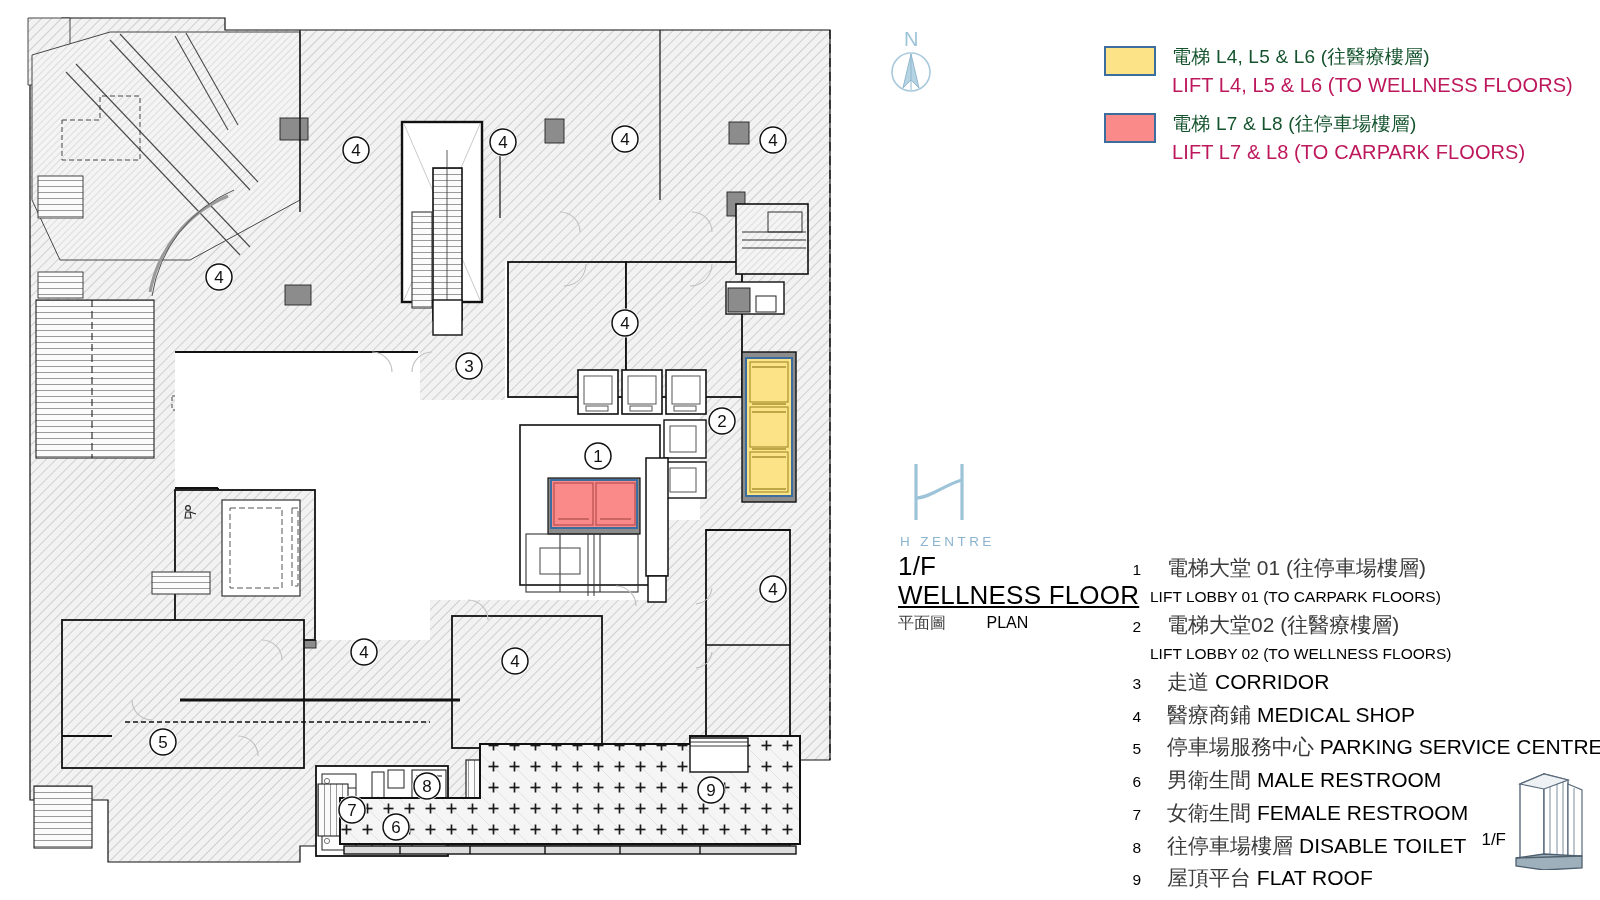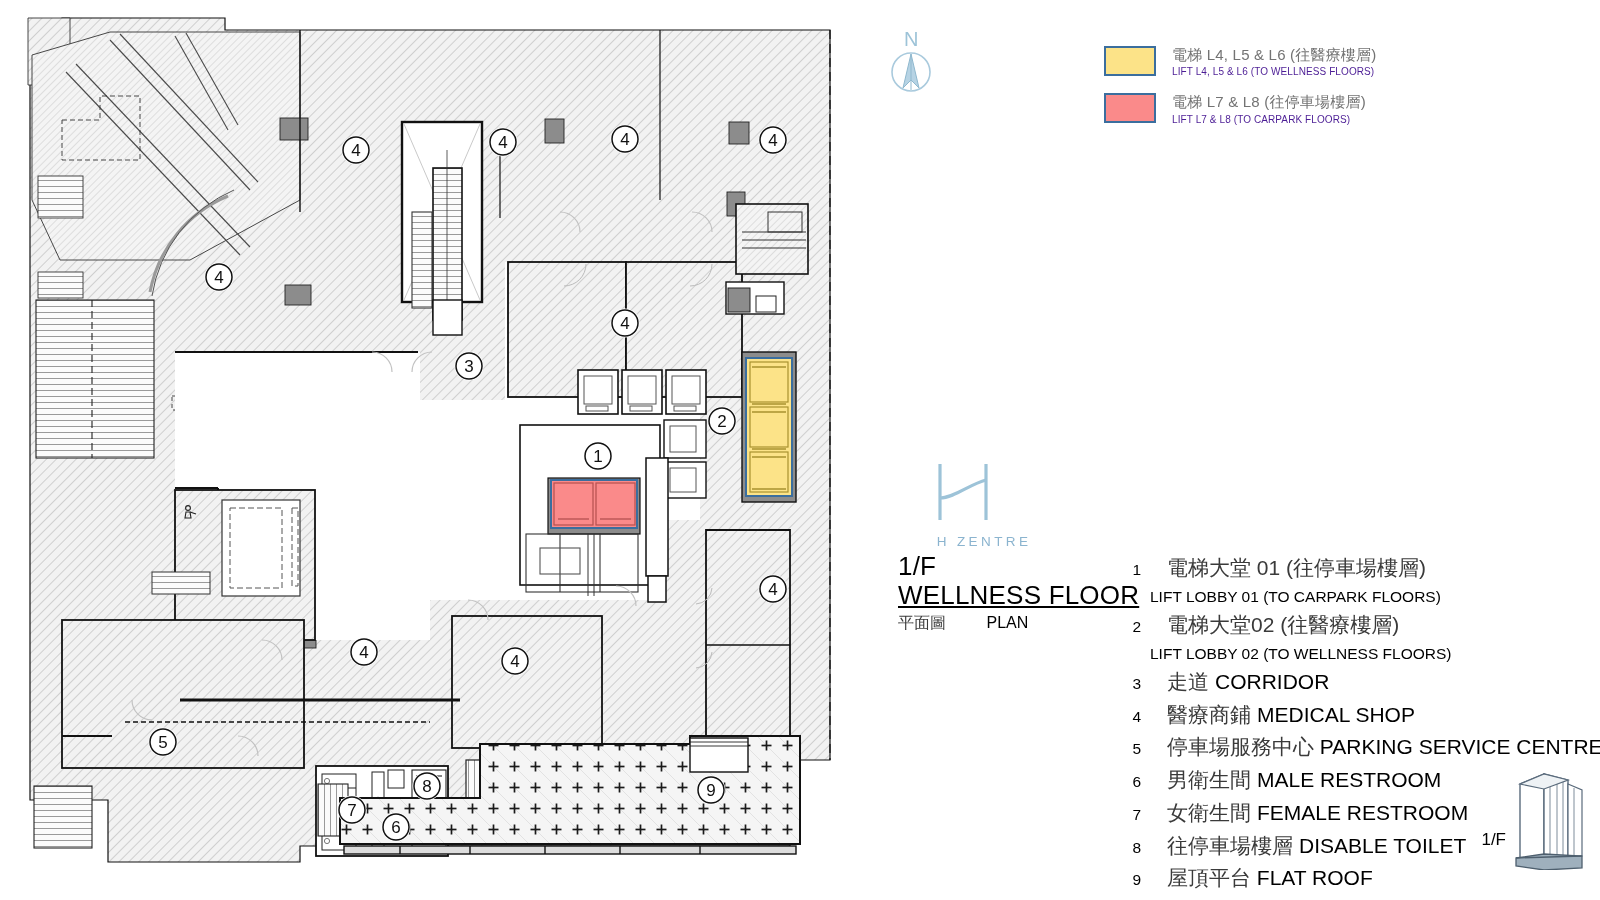--- a/index.html
+++ b/index.html
@@ -56,39 +56,39 @@
     height: 26px;
     border: 2px solid #3b6e9e;
     flex: 0 0 auto;
     margin-top: 2px;
   }
   .swatch-text {
     margin-left: 16px;
     line-height: 1.42;
   }
   .swatch-text .cn {
-    font-size: 15px;
-    color: #737373;
+    font-size: 19px;
+    color: #14532d;
     letter-spacing: 0.2px;
     white-space: nowrap;
   }
   .swatch-text .en {
-    font-size: 10px;
-    color: #4c1d95;
+    font-size: 20px;
+    color: #be185d;
     letter-spacing: 0.1px;
     white-space: nowrap;
   }
 
   
   #brand-logo {
     position: absolute;
-    left: 924px;
+    left: 900px;
     top: 458px;
     width: 120px;
-    text-align: center;
+    text-align: left;
   }
   #brand-mark {
     display: block;
   }
   #brand-wordmark {
     font-size: 13.5px;
     letter-spacing: 3.4px;
     color: #8bb4cf;
     margin-top: 4px;
     font-family: "Liberation Sans", sans-serif;

